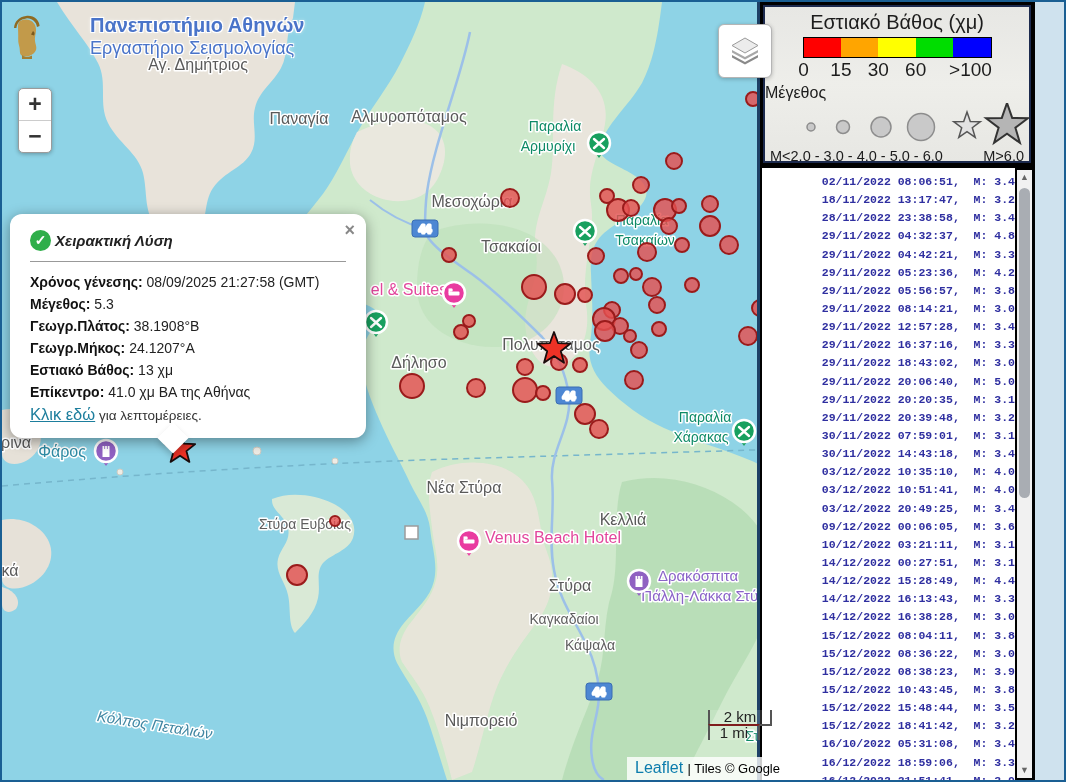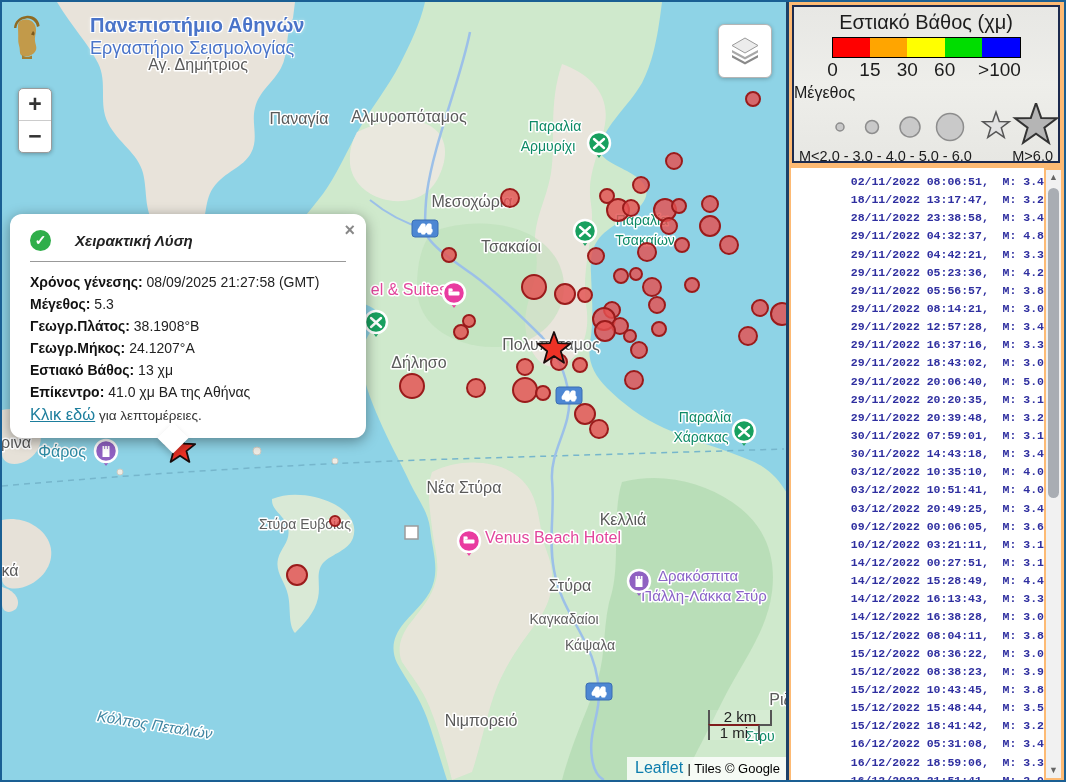--- a/index.html
+++ b/index.html
@@ -35,40 +35,40 @@
   #layersctl{position:absolute;left:716px;top:22px;width:52px;height:52px;background:#fff;
              border:1px solid #b5b5b5;border-radius:6px;z-index:20;display:flex;align-items:center;
              justify-content:center;box-shadow:0 1px 4px rgba(0,0,0,.25);cursor:pointer;}
   
   #popup{position:absolute;left:8px;top:212px;width:356px;background:#fff;border-radius:12px;
          box-shadow:0 3px 14px rgba(0,0,0,.4);padding:16px 20px 14px 20px;z-index:30;box-sizing:border-box;}
   #popup-close{position:absolute;top:6px;right:11px;font-size:18px;color:#888;cursor:pointer;font-weight:bold;}
   .phead{display:flex;align-items:center;}
   .pcheck{width:21px;height:21px;border-radius:50%;background:#2fae4a;color:#fff;font-size:14px;
           line-height:21px;text-align:center;font-weight:bold;flex:0 0 21px;}
-  .ptitle{margin-left:24px;font-size:15px;font-weight:bold;font-style:italic;color:#222;}
+  .ptitle{margin-left:4px;font-size:15px;font-weight:bold;font-style:italic;color:#222;}
   #popup hr{border:none;border-top:1px solid #999;margin:10px 0 9px 0;}
   .prow{font-size:14px;line-height:22px;color:#222;}
   .prow b{color:#111;}
   .plink{margin-top:2px;font-size:13.5px;color:#333;}
   .plink a{font-size:16.5px;color:#1d7e9d;text-decoration:underline;cursor:pointer;}
   #popup-tail{position:absolute;left:152px;bottom:-11px;width:22px;height:22px;background:#fff;
               transform:rotate(45deg);box-shadow:3px 3px 6px rgba(0,0,0,.18);}
   
   #scalectl{position:absolute;left:706px;top:708px;z-index:15;font-size:15px;color:#222;}
   .scl{box-sizing:border-box;border:2px solid #555;border-top:none;text-align:center;
        padding:0 2px 1px 2px;line-height:13px;background:rgba(255,255,255,0.15);}
   .scl.mi{border-top:2px solid #7f1d1d;border-bottom:none;margin-top:-2px;width:52px;}
   .scl.km{width:64px;}
   #attrib{position:absolute;right:0;bottom:0;background:rgba(255,255,255,.8);padding:2px 6px 3px 8px;
           z-index:15;white-space:nowrap;}
   #attrib .lf{color:#0b7cad;font-size:16px;}
   #attrib .ti{color:#000000;font-size:13px;}
   
-  #panel{position:absolute;left:784px;top:0;width:278px;height:778px;background:#fdba74;
+  #panel{position:absolute;left:755px;top:0;width:278px;height:778px;background:#000000;
          border-left:3px solid #1d4066;box-sizing:border-box;}
   #legend{position:absolute;left:3px;top:3px;right:4px;height:158px;background:#ebebe8;
           border:2px solid #1c2a4e;box-sizing:border-box;
           background-image:linear-gradient(0deg, #e7e7e3 0%, #eeeeea 50%, #e7e7e4 100%);}
   .leg-title{text-align:center;font-size:20px;color:#1c1c1c;margin-top:4px;}
   #depth-bar{display:flex;width:187px;height:19px;margin:3px auto 0 auto;border:1px solid #000;}
   #depth-bar div{flex:1;}
   #depth-ticks{position:relative;width:187px;height:22px;margin:1px auto 0 auto;}
   #depth-ticks span{position:absolute;transform:translateX(-50%);font-size:19px;color:#1c1c1c;}
   .mag-title{text-align:left;font-size:16px;color:#1c1c1c;margin-top:3px;}
@@ -396,21 +396,21 @@
         <div class="qrow">14/12/2022 00:27:51,  M: 3.1</div>
         <div class="qrow">14/12/2022 15:28:49,  M: 4.4</div>
         <div class="qrow">14/12/2022 16:13:43,  M: 3.3</div>
         <div class="qrow">14/12/2022 16:38:28,  M: 3.0</div>
         <div class="qrow">15/12/2022 08:04:11,  M: 3.8</div>
         <div class="qrow">15/12/2022 08:36:22,  M: 3.0</div>
         <div class="qrow">15/12/2022 08:38:23,  M: 3.9</div>
         <div class="qrow">15/12/2022 10:43:45,  M: 3.8</div>
         <div class="qrow">15/12/2022 15:48:44,  M: 3.5</div>
         <div class="qrow">15/12/2022 18:41:42,  M: 3.2</div>
-        <div class="qrow">16/12/2022 05:31:08,  M: 3.4</div>
+        <div class="qrow">16/10/2022 05:31:08,  M: 3.4</div>
         <div class="qrow">16/12/2022 18:59:06,  M: 3.3</div>
         <div class="qrow">16/12/2022 21:51:41,  M: 3.0</div>
       </div>
 
     <div id="sbar">
       <div class="sarrow up">▲</div>
       <div id="sthumb"></div>
       <div class="sarrow dn">▼</div>
     </div>
   </div>

